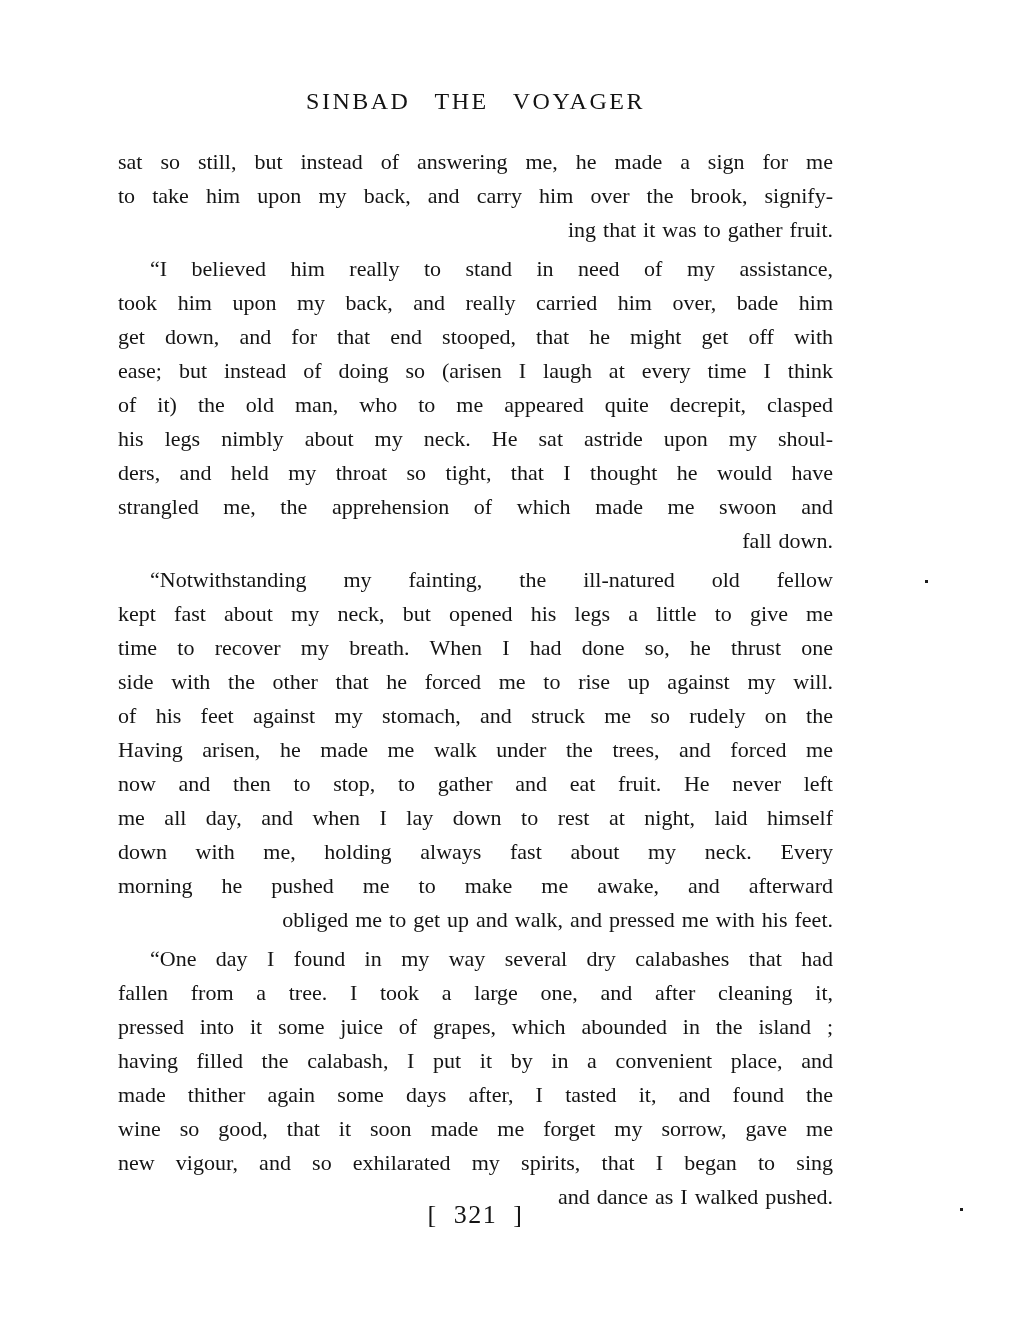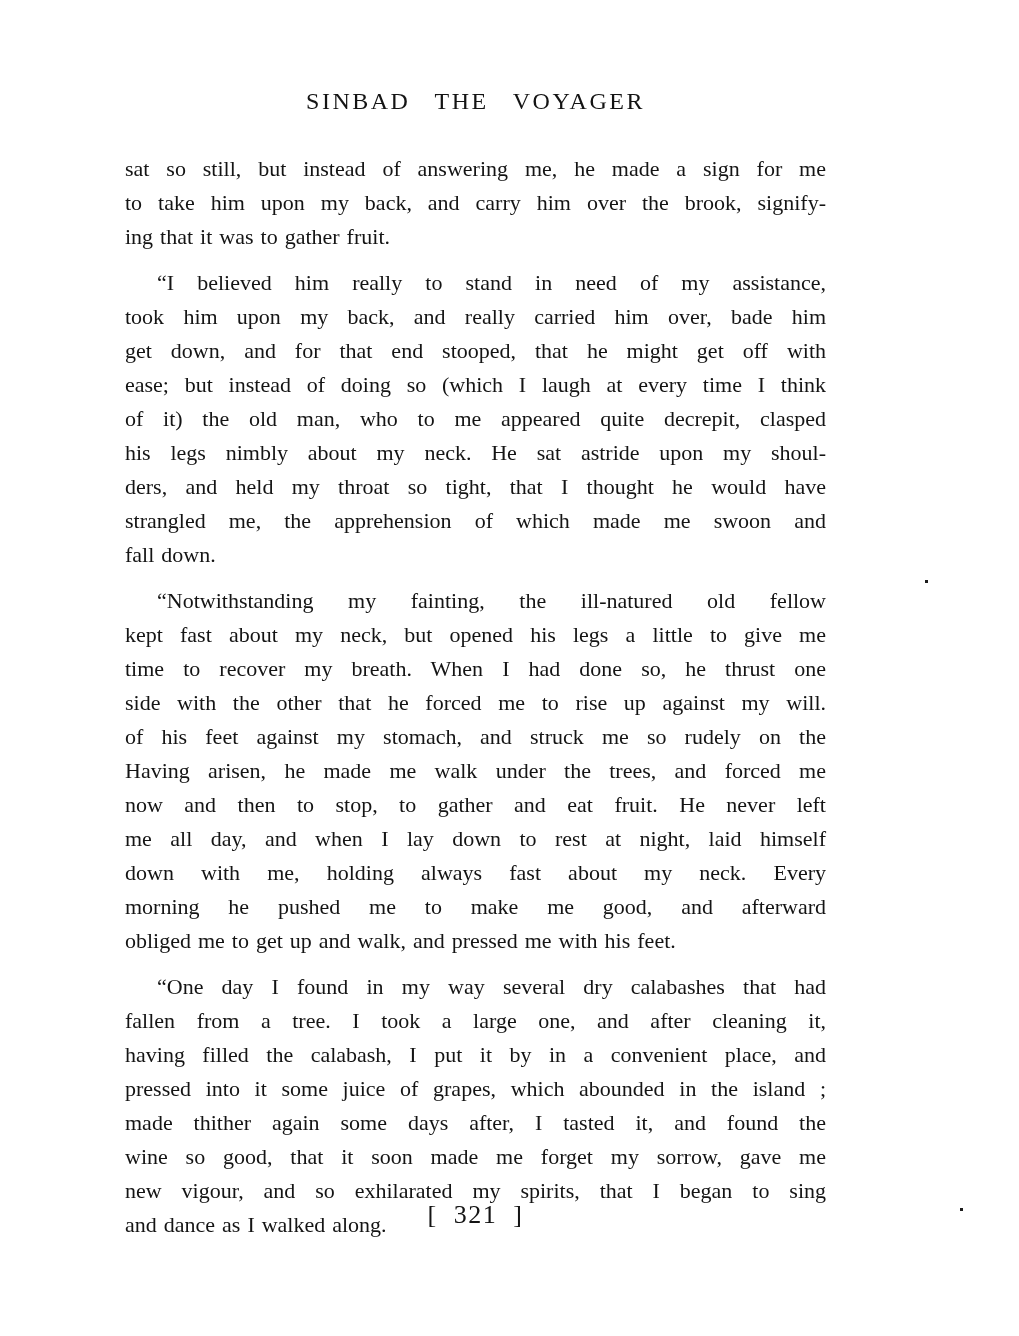--- a/index.html
+++ b/index.html
@@ -31,22 +31,22 @@
   }
   .body-text {
     position: absolute;
     left: 113px;
     top: 140px;
     width: 725px;
     font-size: 22px;
     line-height: 34px;
     word-spacing: 1.5px;
   }
-  .paragraph { margin: 12px; }
-  .line { text-align: left; }
+  .paragraph { margin: 5px; }
+  .line { text-align: right; }
   .line.justify {
     text-align: justify;
     text-align-last: justify;
   }
   .line.first { padding-left: 32px; }
   .folio {
     position: absolute;
     left: 113px;
     top: 1200px;
     width: 725px;
@@ -74,49 +74,49 @@
   <div class="body-text">
       <div class="paragraph">
         <div class="line justify">sat so still, but instead of answering me, he made a sign for me</div>
         <div class="line justify">to take him upon my back, and carry him over the brook, signify-</div>
         <div class="line">ing that it was to gather fruit.</div>
       </div>
       <div class="paragraph">
         <div class="line justify first">“I believed him really to stand in need of my assistance,</div>
         <div class="line justify">took him upon my back, and really carried him over, bade him</div>
         <div class="line justify">get down, and for that end stooped, that he might get off with</div>
-        <div class="line justify">ease; but instead of doing so (which I laugh at every time I think</div>
+        <div class="line justify">ease; but instead of doing so (arisen I laugh at every time I think</div>
         <div class="line justify">of it) the old man, who to me appeared quite decrepit, clasped</div>
         <div class="line justify">his legs nimbly about my neck. He sat astride upon my shoul-</div>
         <div class="line justify">ders, and held my throat so tight, that I thought he would have</div>
         <div class="line justify">strangled me, the apprehension of which made me swoon and</div>
         <div class="line">fall down.</div>
       </div>
       <div class="paragraph">
         <div class="line justify first">“Notwithstanding my fainting, the ill-natured old fellow</div>
         <div class="line justify">kept fast about my neck, but opened his legs a little to give me</div>
         <div class="line justify">time to recover my breath. When I had done so, he thrust one</div>
         <div class="line justify">side with the other that he forced me to rise up against my will.</div>
         <div class="line justify">of his feet against my stomach, and struck me so rudely on the</div>
         <div class="line justify">Having arisen, he made me walk under the trees, and forced me</div>
         <div class="line justify">now and then to stop, to gather and eat fruit. He never left</div>
         <div class="line justify">me all day, and when I lay down to rest at night, laid himself</div>
         <div class="line justify">down with me, holding always fast about my neck. Every</div>
-        <div class="line justify">morning he pushed me to make me good, and afterward</div>
+        <div class="line justify">morning he pushed me to make me awake, and afterward</div>
         <div class="line">obliged me to get up and walk, and pressed me with his feet.</div>
       </div>
       <div class="paragraph">
         <div class="line justify first">“One day I found in my way several dry calabashes that had</div>
         <div class="line justify">fallen from a tree. I took a large one, and after cleaning it,</div>
+        <div class="line justify">pressed into it some juice of grapes, which abounded in the island ;</div>
         <div class="line justify">having filled the calabash, I put it by in a convenient place, and</div>
-        <div class="line justify">pressed into it some juice of grapes, which abounded in the island ;</div>
         <div class="line justify">made thither again some days after, I tasted it, and found the</div>
         <div class="line justify">wine so good, that it soon made me forget my sorrow, gave me</div>
         <div class="line justify">new vigour, and so exhilarated my spirits, that I began to sing</div>
-        <div class="line">and dance as I walked along.</div>
+        <div class="line">and dance as I walked pushed.</div>
       </div>
     </div>
 
   <div class="folio">[ 321 ]</div>
 
   <div class="speck s1"></div>
   <div class="speck s2"></div>
 
 </div>
 

